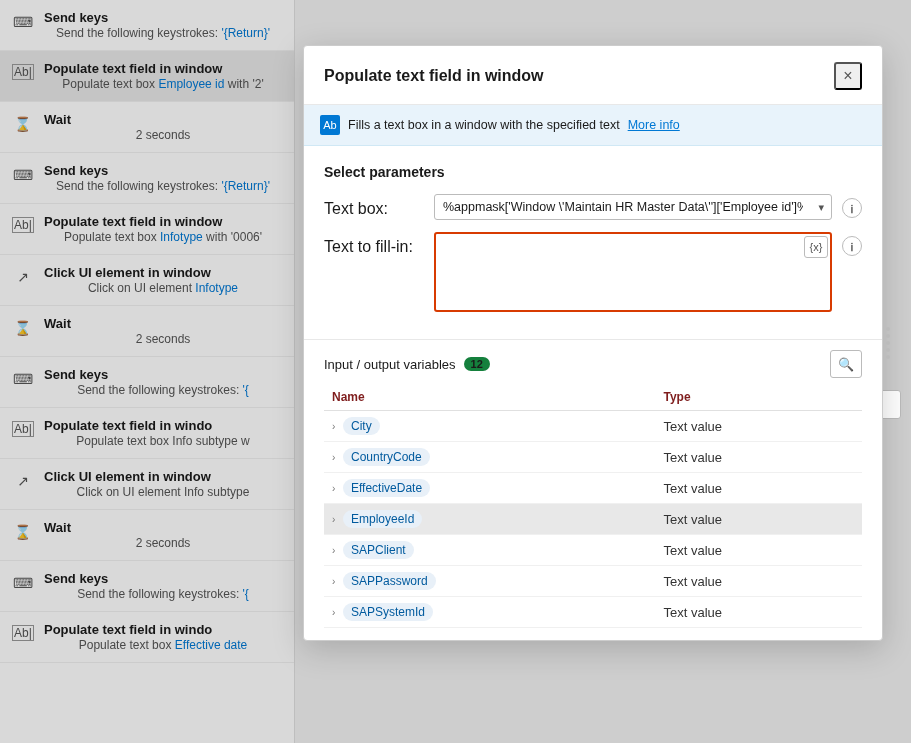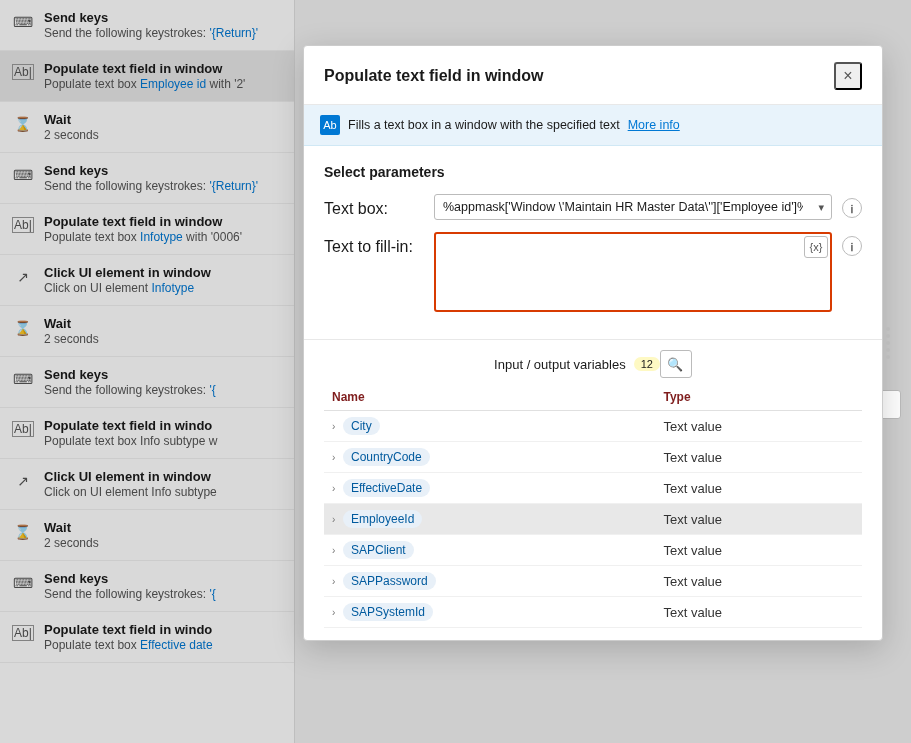--- a/index.html
+++ b/index.html
@@ -62,20 +62,21 @@
       text-overflow: ellipsis;
     }
 
     .item-desc {
       font-size: 12px;
       color: #555;
       margin-top: 1px;
       white-space: nowrap;
       overflow: hidden;
       text-overflow: ellipsis;
+      text-align: center;
     }
 
     .item-desc .highlight {
       color: #0078d4;
     }
 
     
     .modal-overlay {
       position: absolute;
       top: 0; left: 0;
@@ -254,40 +255,40 @@
 
     
     .vars-section {
       padding: 0 20px 12px 20px;
       border-top: 1px solid #e8e8e8;
     }
 
     .vars-header {
       display: flex;
       align-items: center;
-      justify-content: center;
+      justify-content: space-between;
       padding: 10px 0 8px 0;
     }
 
     .vars-title-row {
       display: flex;
       align-items: center;
       gap: 8px;
     }
 
     .vars-label {
       font-size: 13px;
       color: #1a1a1a;
     }
 
     .vars-badge {
-      background: #fef9c3;
+      background: #15803d;
       color: #1a1a1a;
       font-size: 11px;
-      font-weight: 400;
+      font-weight: 700;
       padding: 1px 7px;
       border-radius: 10px;
     }
 
     .search-btn {
       width: 32px;
       height: 28px;
       border: 1px solid #bbb;
       background: #fff;
       border-radius: 3px;

